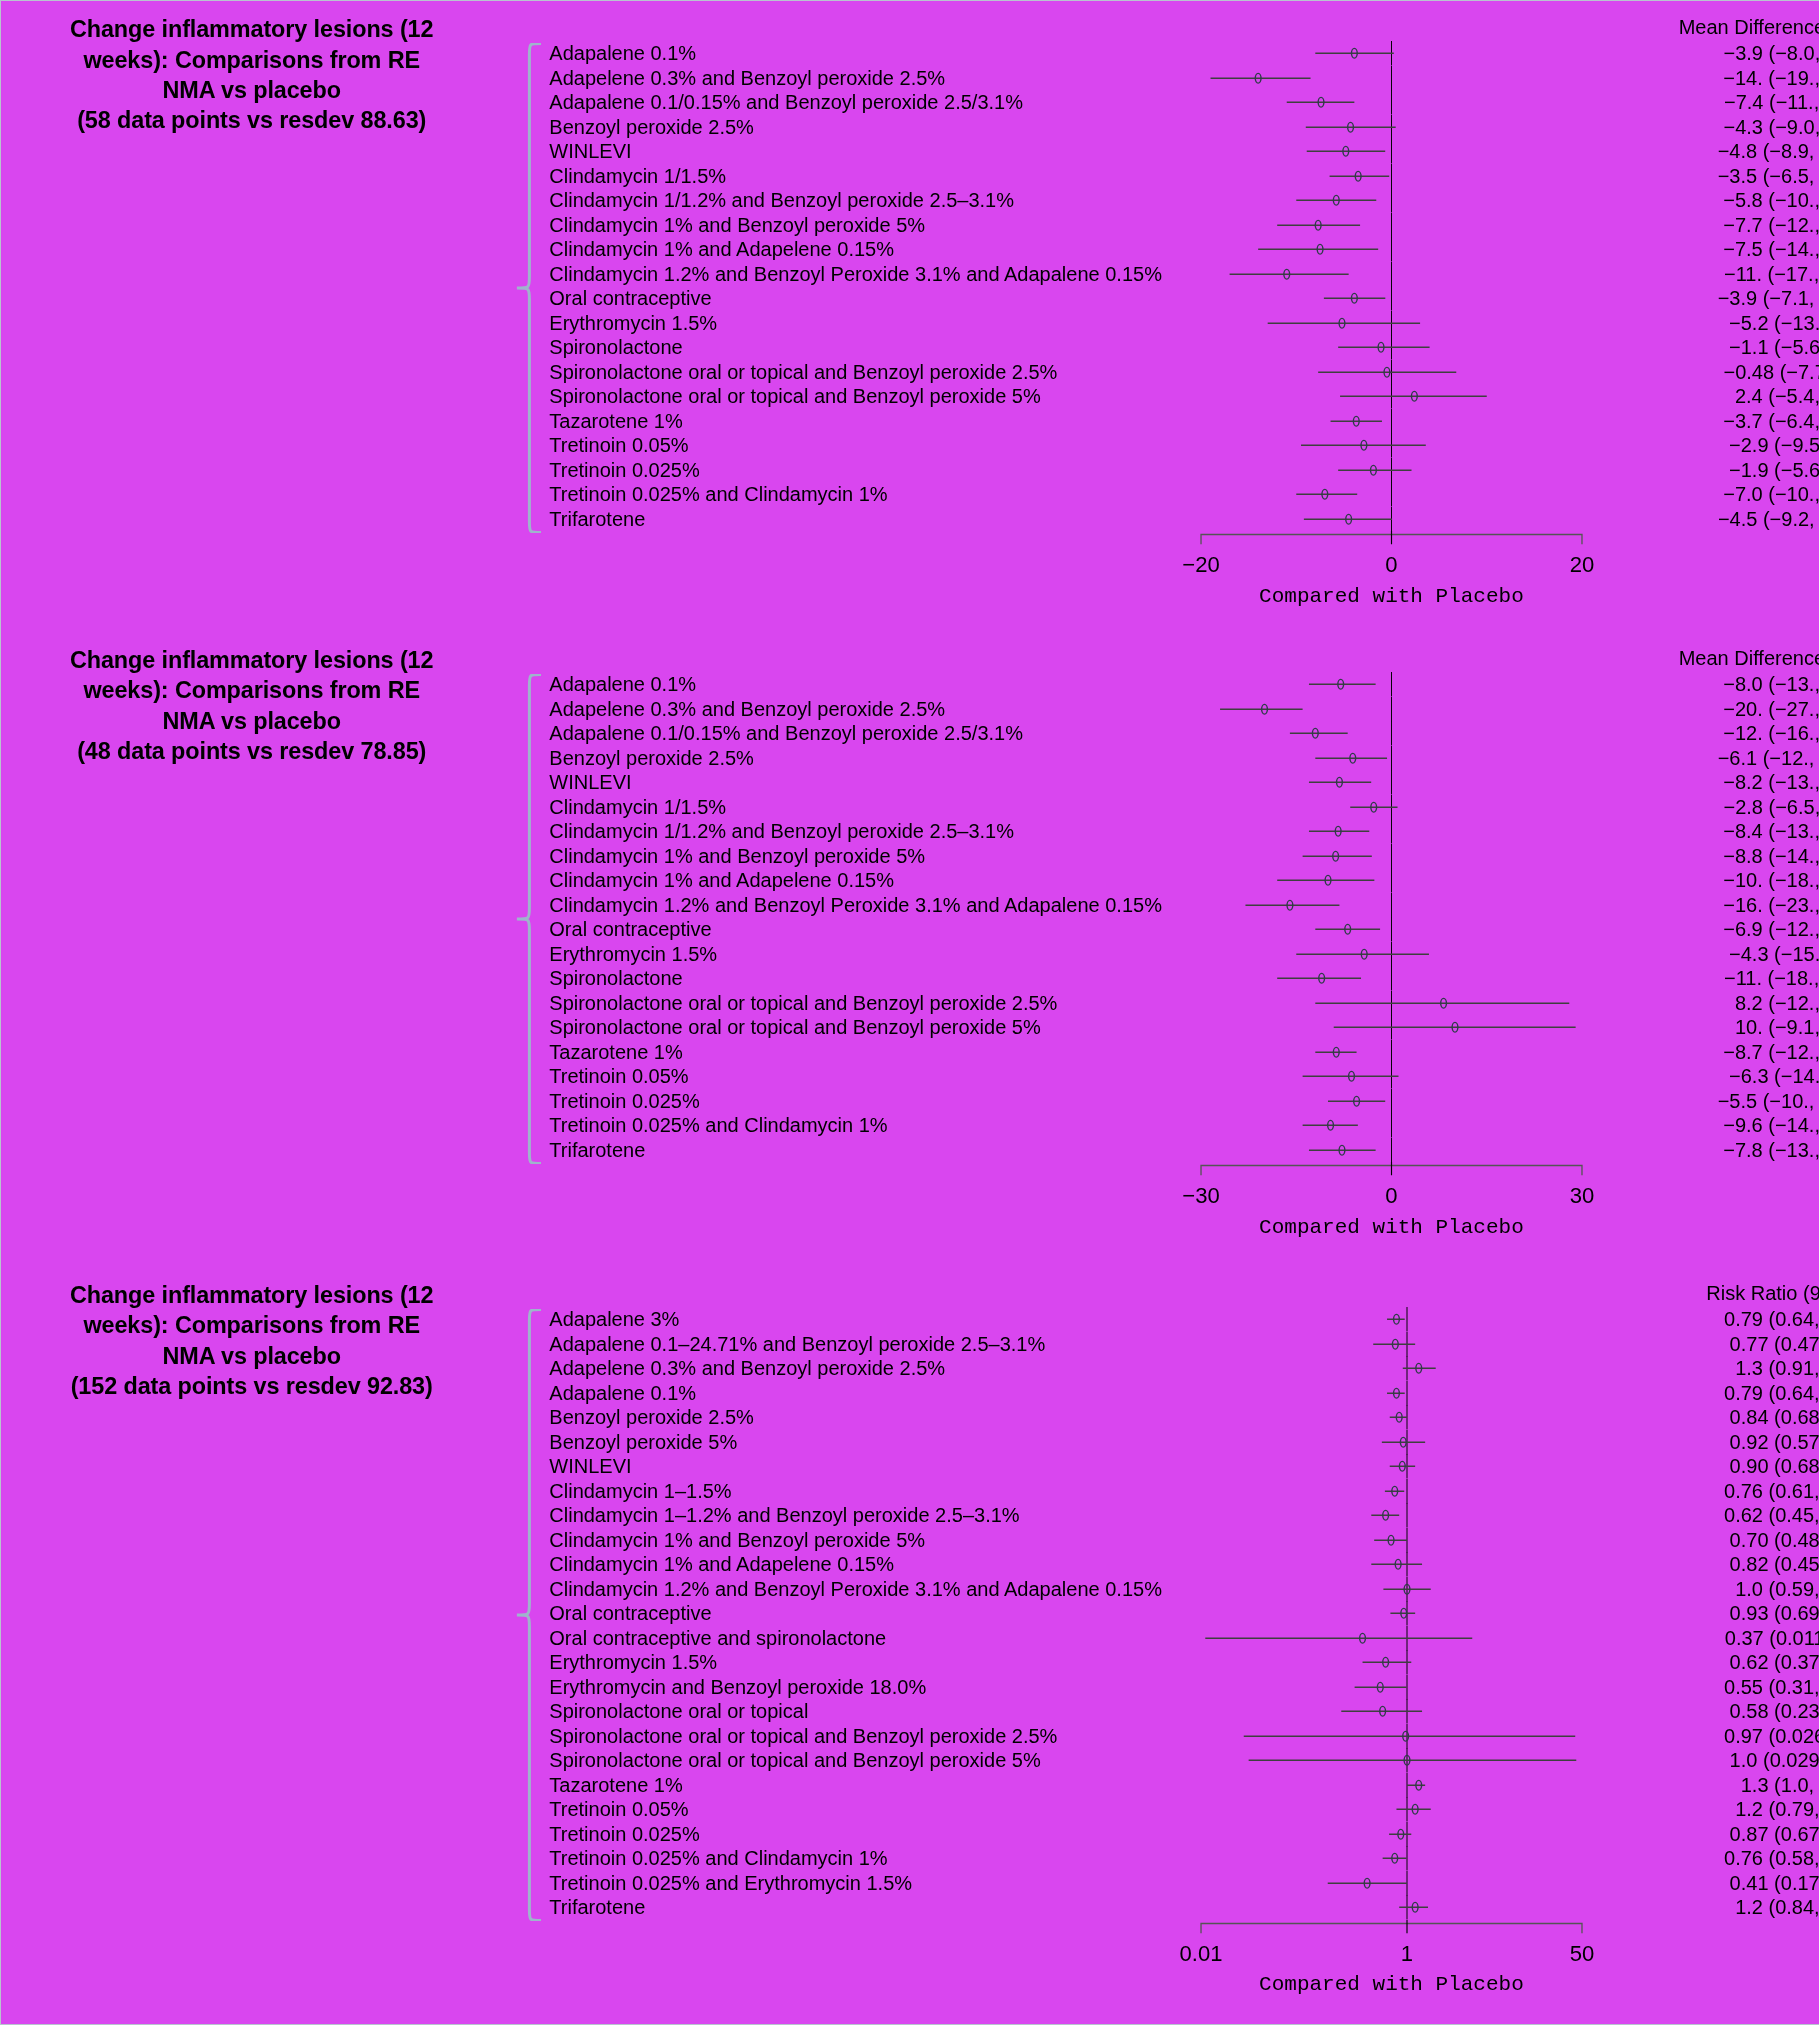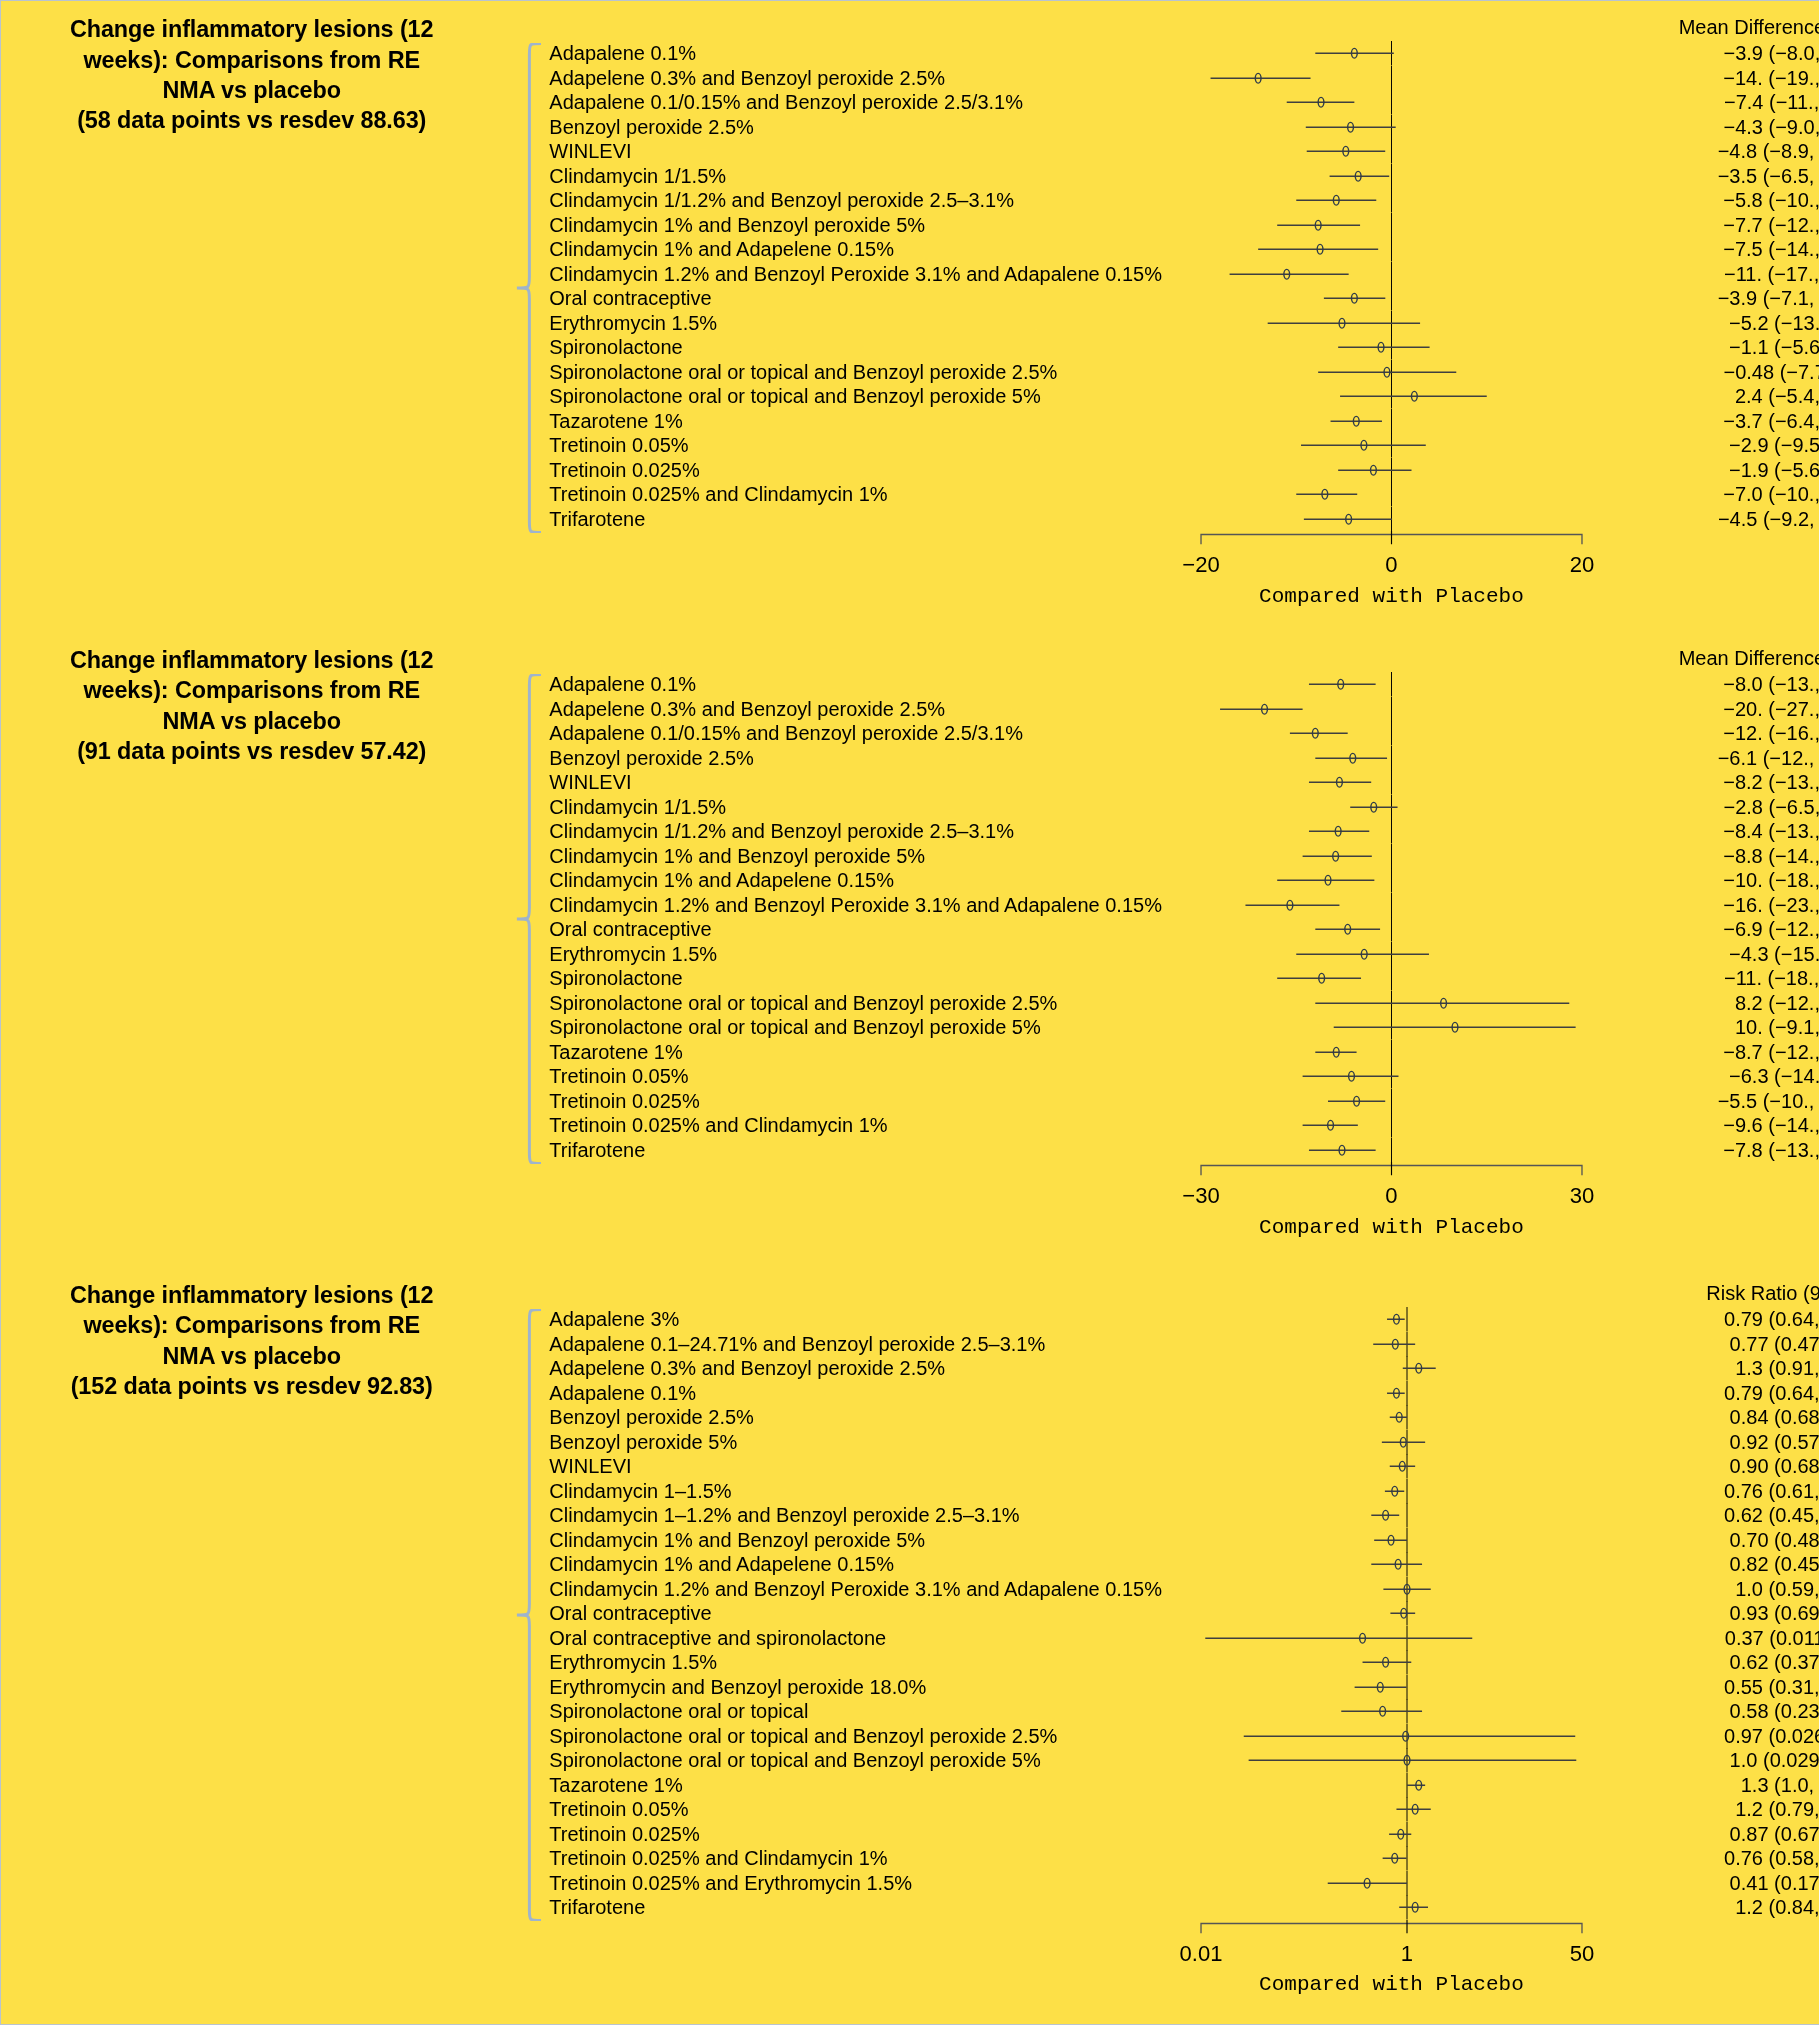--- a/index.html
+++ b/index.html
@@ -5,21 +5,21 @@
   html,body{margin:0;padding:0;background:#fff;}
   body{
     font-family:"Liberation Sans", sans-serif;
     color:#000;
     -webkit-font-smoothing:antialiased;
   }
   #figure{
     position:relative;
     width:1820px;
     height:2025px;
-    background:#fde047;
+    background:#d946ef;
     box-sizing:border-box;
     border:1.3px solid #b9c3cf;
     overflow:hidden;
   }
 
   .panel{
     position:relative;
     width:100%;
     display:flex;
     flex-direction:row;
@@ -401,21 +401,21 @@
           <div class="axis-tail"></div>
         </div>
       </div>
     </div>
     <div class="panel" style="position: absolute; left: 0px; top: 644px; height: 622px;">
       <div class="caption-col">
         <div class="caption">
           <span class="ln">Change inflammatory lesions (12</span>
           <span class="ln">weeks): Comparisons from RE</span>
           <span class="ln">NMA vs placebo</span>
-          <span class="ln">(91 data points vs resdev 57.42)</span>
+          <span class="ln">(48 data points vs resdev 78.85)</span>
         </div>
       </div>
       <div class="brace-col">
         <svg class="brace" viewBox="0 0 56 1110" preserveAspectRatio="none" style="margin-top: 29px; height: 490px; flex: 0 0 auto;">
           <path d="M 56 1 C 30 1, 30 1, 30 26 L 30 529 C 30 555, 30 555, 2 555 C 30 555, 30 555, 30 581 L 30 1084 C 30 1109, 30 1109, 56 1109" fill="none" stroke="#9fb4cc" stroke-width="3" vector-effect="non-scaling-stroke"></path>
         </svg>
       </div>
       <div class="body-col">
         <div class="hdr-row" style="height: 27px;">
           <div class="hdr-spacer"></div>

